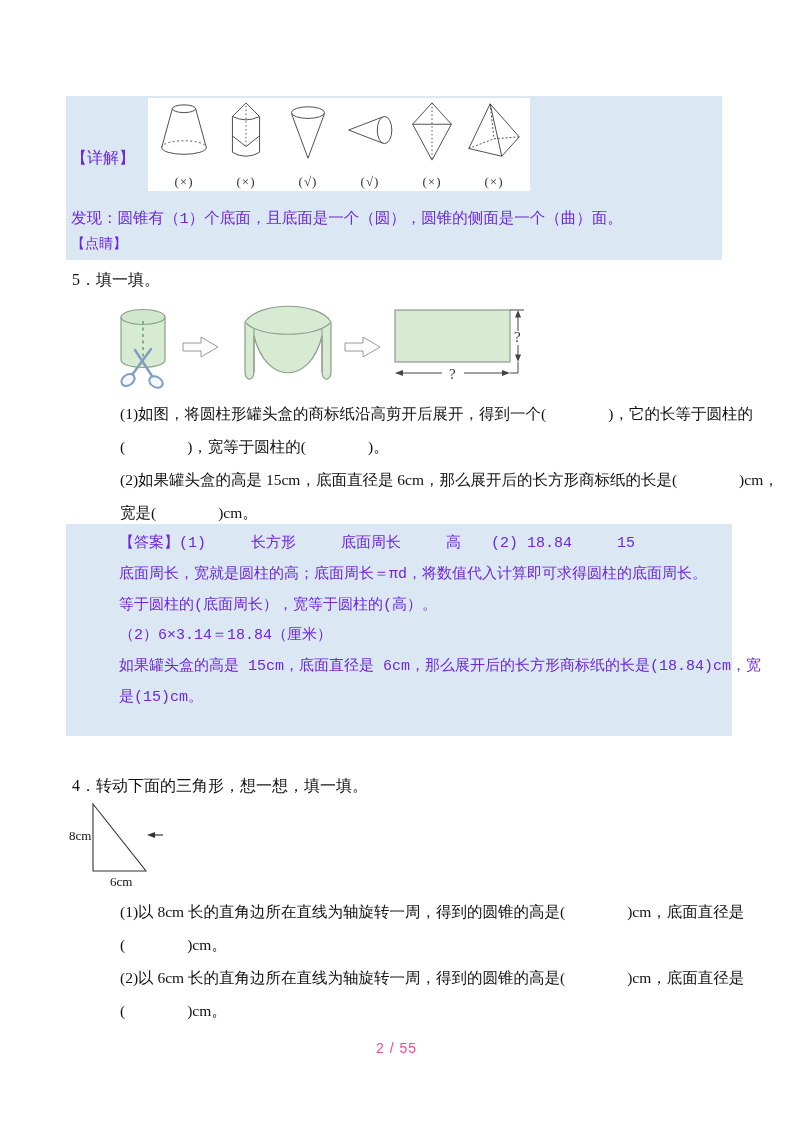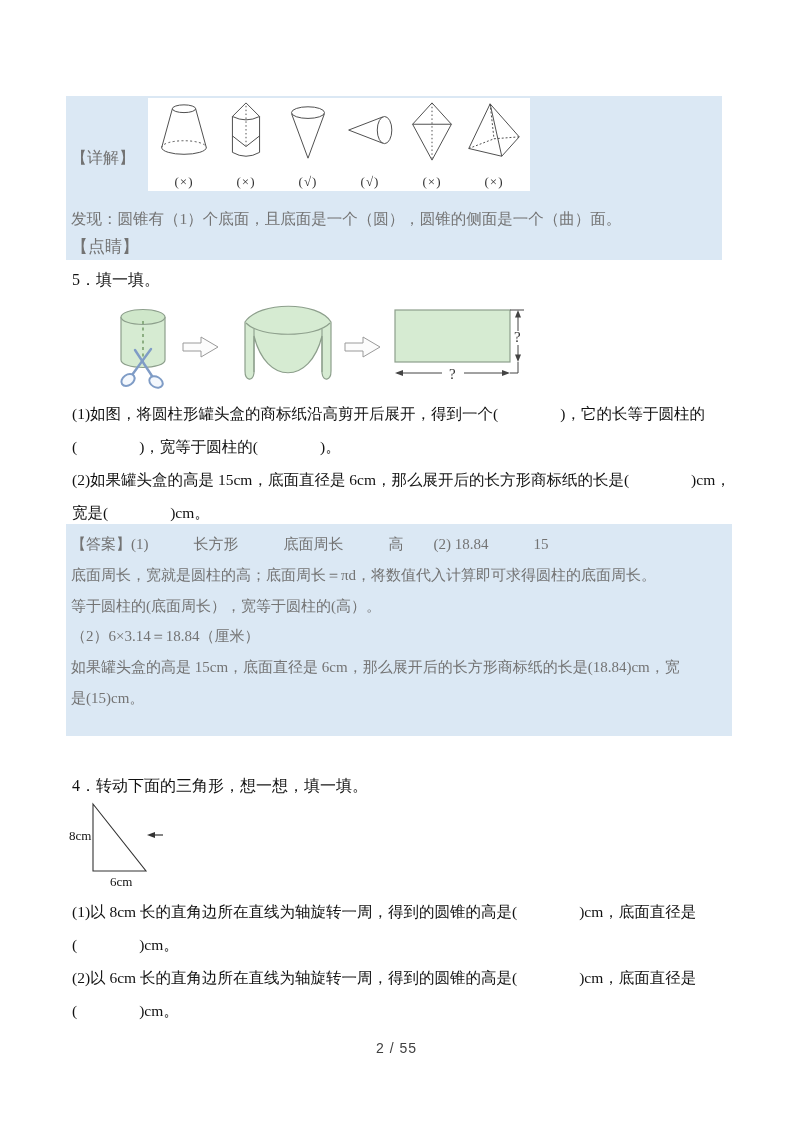--- a/index.html
+++ b/index.html
@@ -6,40 +6,40 @@
   body{
     width:793px;height:1122px;position:relative;background:#ffffff;
     font-family:"Liberation Serif","DejaVu Serif",serif;
     color:#111;overflow:hidden;
   }
   .abs{position:absolute;}
   
   .panel{position:absolute;left:66px;width:656px;background:#dbe8f4;}
   #detail-panel{top:96px;height:164px;}
   #answer-panel{top:524px;padding:5px 5px 22px 5px;}
-  .red{color:#737373;}
+  .red{color:#6d28d9;font-family:Liberation Mono, monospace;}
   
   #detail-label{position:absolute;left:5px;top:52px;font-size:16px;}
   #shapes-box{position:absolute;left:82px;top:2px;width:382px;height:93px;
     background:#ffffff;display:flex;justify-content:space-evenly;align-items:stretch;padding:2px 4px;box-sizing:border-box;}
   .shape-cell{display:flex;flex-direction:column;align-items:center;justify-content:space-between;width:60px;}
   .verdict{font-size:13px;color:#333;letter-spacing:1px;line-height:15px;}
   #finding-text{position:absolute;left:5px;top:112px;width:648px;font-size:15.5px;line-height:22px;}
-  #tip-label{position:absolute;left:5px;top:139px;font-size:17px;}
+  #tip-label{position:absolute;left:5px;top:139px;font-size:14px;}
   
   .qtitle{position:absolute;left:72px;font-size:16px;}
   .lines{position:absolute;left:72px;width:655px;}
-  .line{white-space:pre;font-size:15.5px;line-height:33px;}
+  .line{white-space:pre;font-size:15.5px;line-height:33px;margin-left:48px;}
   #answer-panel .line{font-size:15px;line-height:30.8px;}
   
   svg{display:block;}
   .fig-stroke{stroke:#4a4a4a;fill:none;stroke-width:1;}
   
   #page-footer{position:absolute;left:0;top:1040px;width:793px;text-align:center;
-    font-family:"Liberation Sans","DejaVu Sans",sans-serif;font-size:14px;color:#404040;letter-spacing:1px;}
+    font-family:"Liberation Sans","DejaVu Sans",sans-serif;font-size:14px;color:#ec4899;letter-spacing:1px;}
 </style>
 </head>
 <body>
 
 <div id="detail-panel" class="panel">
   <span id="detail-label" class="red">【详解】</span>
 
   <div id="shapes-box">
     <div class="shape-cell">
       <svg width="56" height="64" viewBox="0 0 56 66">

